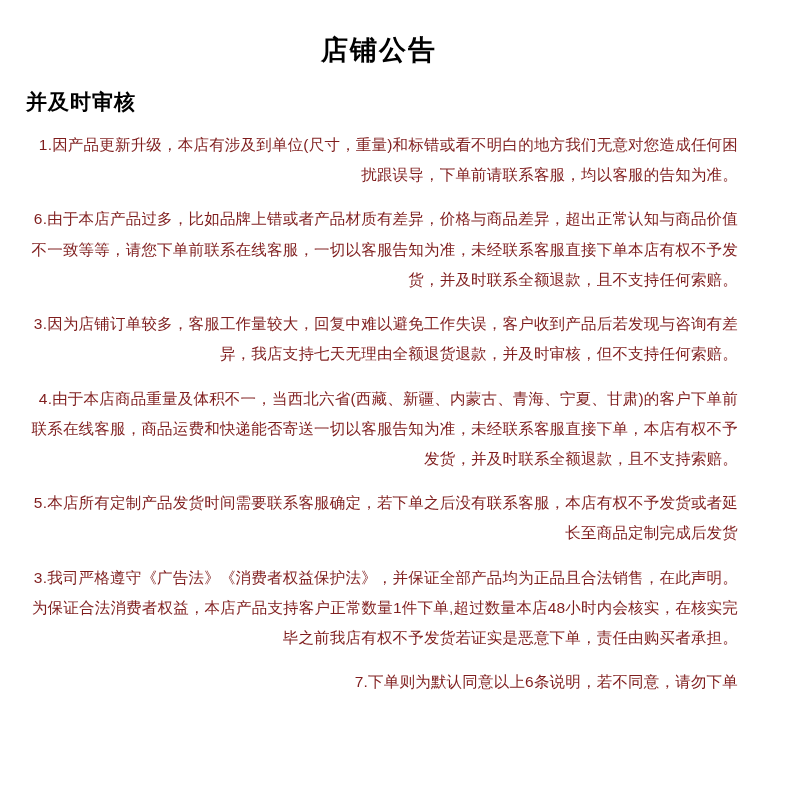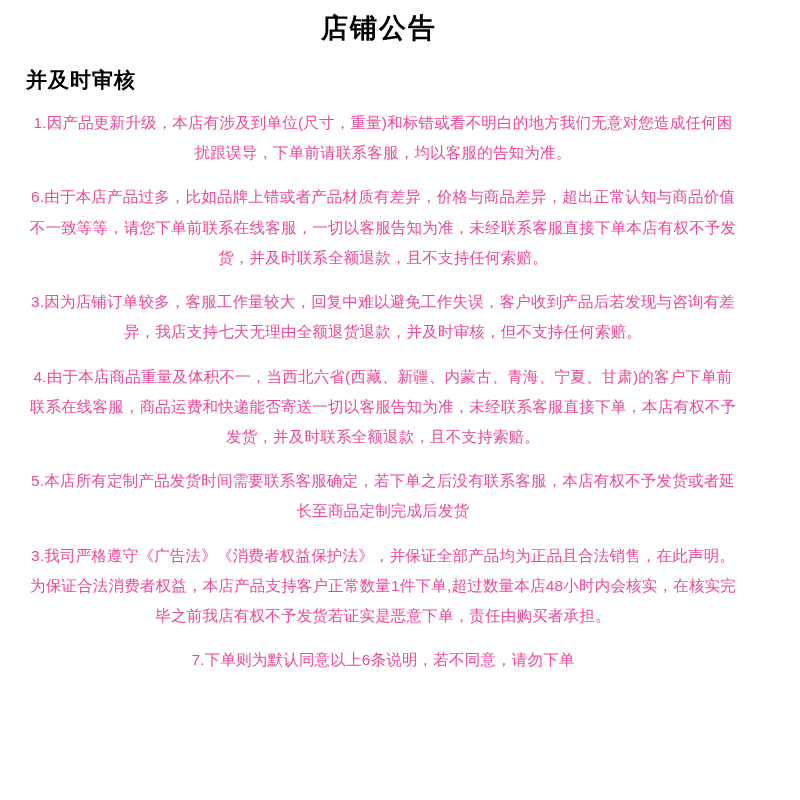--- a/index.html
+++ b/index.html
@@ -11,21 +11,21 @@
     width: 800px;
     height: 800px;
     font-family: "Liberation Sans", sans-serif;
     color: #1a1a1a;
     overflow: hidden;
   }
   .page {
     width: 758px;
     height: 800px;
     box-sizing: border-box;
-    padding: 2px 20px 10px 20px;
+    padding: 24px 20px 10px 20px;
     position: relative;
   }
   .doc-title {
     text-align: center;
     font-size: 27px;
     font-weight: bold;
     letter-spacing: 2px;
     margin: 8px 0 20px 0;
     color: #000;
   }
@@ -34,22 +34,22 @@
     font-weight: bold;
     letter-spacing: 1px;
     margin: 0 0 14px 6px;
     color: #000;
   }
   .clause {
     font-size: 15.5px;
     line-height: 1.95;
     margin: 0 0 14px 0;
     padding-left: 8px;
-    text-align: center;
-    color: #ec4899;
+    text-align: right;
+    color: #7f1d1d;
     letter-spacing: 0.2px;
   }
   .clause.last {
     margin-bottom: 0;
   }
 </style>
 </head>
 <body>
 
 <div class="page">

